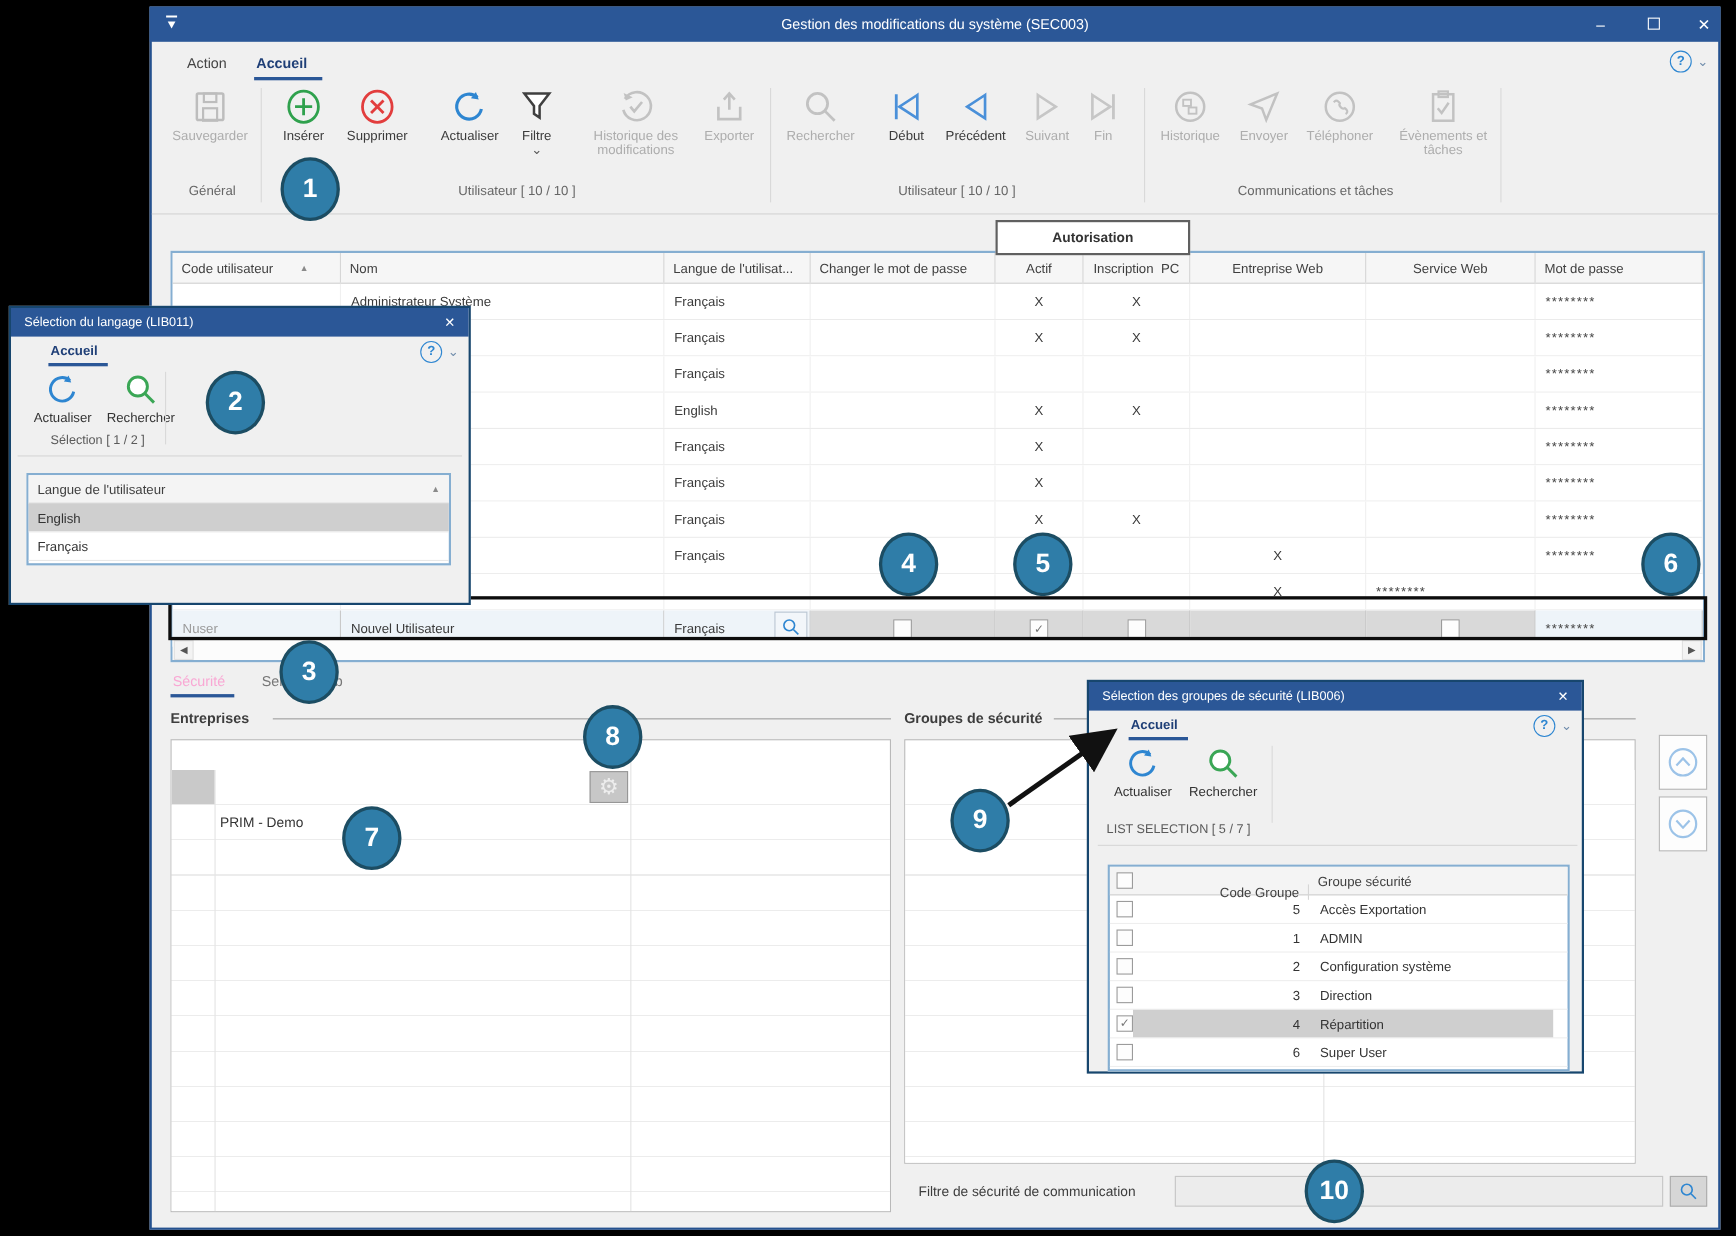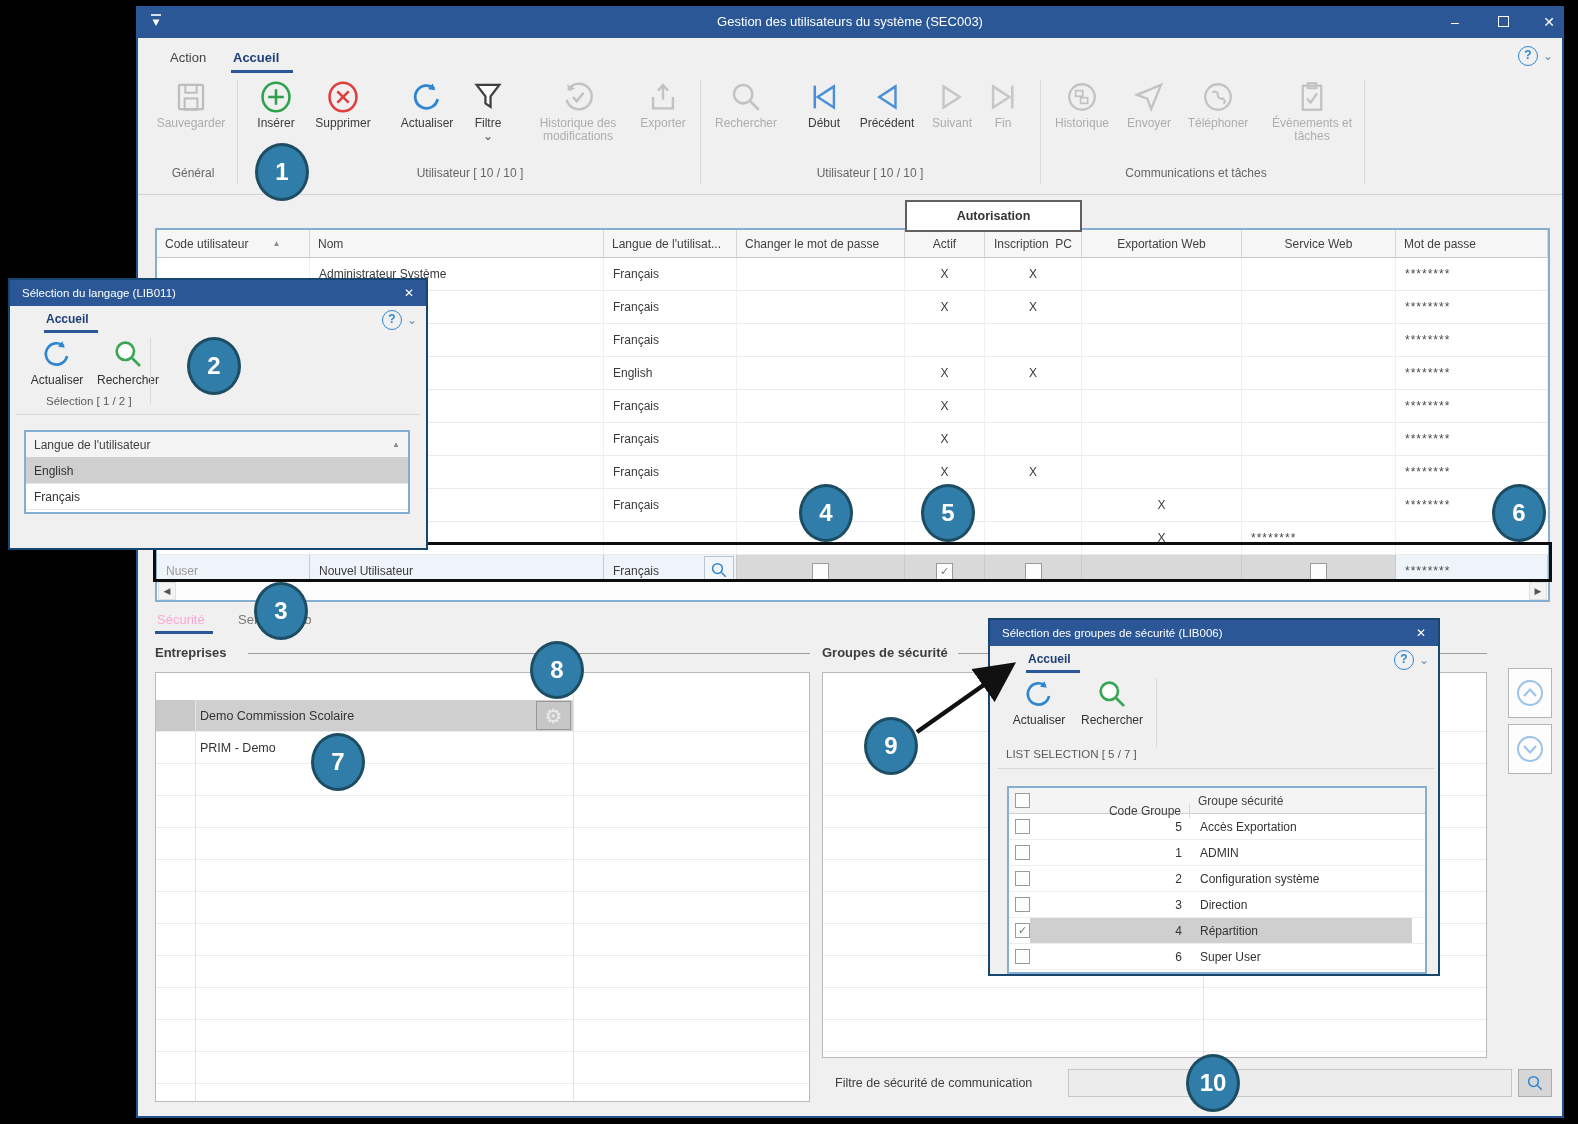--- a/index.html
+++ b/index.html
@@ -75,21 +75,21 @@
   .crl{width:54px;height:58px;border-radius:50%;background:#2f7da8;border:3px solid #1c4d63;color:#fff;display:flex;align-items:center;justify-content:center;font-size:24px;font-weight:bold;z-index:60;}
   svg{display:block;}
 </style>
 </head>
 <body>
 
 <div id="page">
 
   <div class="abs win"></div>
   <div class="abs titlebar">
-    <div class="title-text">Gestion des utilisateurs du système (SEC003)</div>
+    <div class="title-text">Gestion des modifications du système (SEC003)</div>
   </div>
   <div class="abs" style="left:148px;top:12px;z-index:2;">
     <svg width="16" height="18" viewBox="0 0 16 18">
         <line x1="3" y1="3" x2="13" y2="3" stroke="#fff" stroke-width="1.6"></line>
         <path d="M8 14 L4.5 7.5 h7 z" fill="#fff"></path>
       </svg>
   </div>
   <div class="abs winctl" style="left:1440px;top:6px;">–</div>
   <div class="abs winctl" style="left:1488px;top:6px;">
       <span class="abs maxbox" style="left:10px;"></span>
@@ -267,21 +267,21 @@
   <div class="abs autoriz">Autorisation</div>
 
   <div class="abs utable"></div>
   <div class="abs uhead">
     <div class="hc" style="gap:24px;"><span>Code utilisateur</span><span style="font-size:8px;color:#8a8a8a;">▲</span></div>
     <div class="hc">Nom</div>
     <div class="hc">Langue de l'utilisat...</div>
     <div class="hc">Changer le mot de passe</div>
     <div class="hc c">Actif</div>
     <div class="hc c">Inscription  PC</div>
-    <div class="hc c">Exportation Web</div>
+    <div class="hc c">Entreprise Web</div>
     <div class="hc c">Service Web</div>
     <div class="hc">Mot de passe</div>
   </div>
 
   <div class="abs urows">
     <div class="urow">
       <div class="cell"></div>
         <div class="cell">Administrateur Système</div>
         <div class="cell">Français</div>
         <div class="cell"></div>
@@ -426,23 +426,20 @@
 
   <div class="abs stable" style="left:155px;top:672px;width:655px;height:430px;"></div>
   <div class="abs sthead" style="left:156px;top:673px;width:653px;height:27px;padding-left:44px;">
       <span>Entreprise</span>
     </div>
   <div class="abs rowlines" style="left:156px;top:700px;width:653px;height:401px;"></div>
   <div class="abs vline" style="left:195px;top:700px;height:401px;"></div>
   <div class="abs vline" style="left:573px;top:673px;height:428px;"></div>
 
   <div class="abs" style="left:156px;top:700px;width:39px;height:31px;background:#c9c9c9;z-index:3;"></div>
-  <div class="abs entrow sel" style="left:196px;top:700px;width:377px;height:31px;padding-left:4px;">
-      <span>Demo Commission Scolaire</span>
-    </div>
   <div class="abs gearbtn" style="left:536px;top:701px;">
       <span>⚙</span>
     </div>
   <div class="abs entrow" style="left:196px;top:732px;width:377px;height:31px;padding-left:4px;text-align:right;">
       <span>PRIM - Demo</span>
     </div>
 
   <div class="abs stable" style="left:822px;top:672px;width:665px;height:386px;"></div>
   <div class="abs sthead" style="left:823px;top:673px;width:663px;height:27px;padding-left:8px;">
       <span>Groupe sécurité</span>

